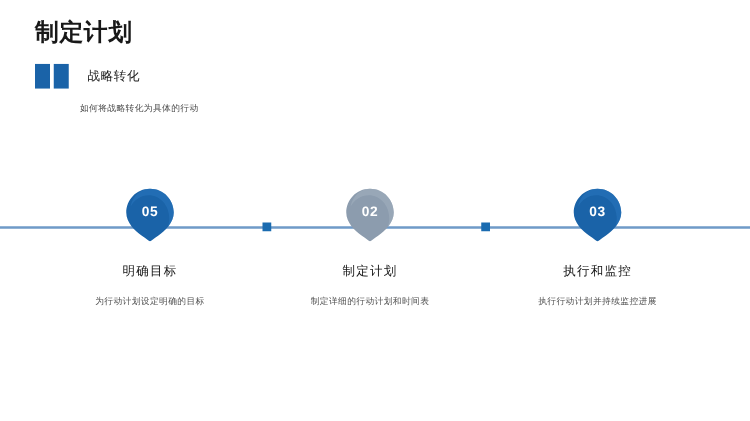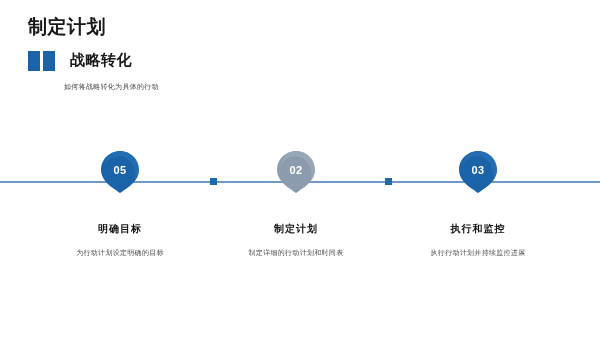--- a/index.html
+++ b/index.html
@@ -48,22 +48,22 @@
   }
 
   .quote-icon {
     width: 30px;
     height: 20px;
     flex: 0 0 auto;
     display: block;
   }
 
   .sub-title {
-    font-size: 15px;
-    font-weight: bold;
+    font-size: 10px;
+    font-weight: normal;
     color: #181818;
     letter-spacing: 0.5px;
     margin-left: 12px;
     white-space: nowrap;
   }
 
   .lead-text {
     margin-top: 9px;
     margin-left: 36px;
     font-size: 7px;
@@ -129,23 +129,23 @@
     height: 40px;
     line-height: 40px;
     text-align: center;
     font-size: 11px;
     font-weight: bold;
     color: #ffffff;
     letter-spacing: 0.5px;
   }
 
   .step-title {
-    margin-top: 28px;
+    margin-top: 16px;
     font-size: 10px;
-    font-weight: bold;
+    font-weight: normal;
     color: #141414;
     letter-spacing: 1px;
   }
 
   .step-desc {
     margin-top: 12px;
     font-size: 7px;
     color: #4f4f4f;
     letter-spacing: 0.3px;
   }

